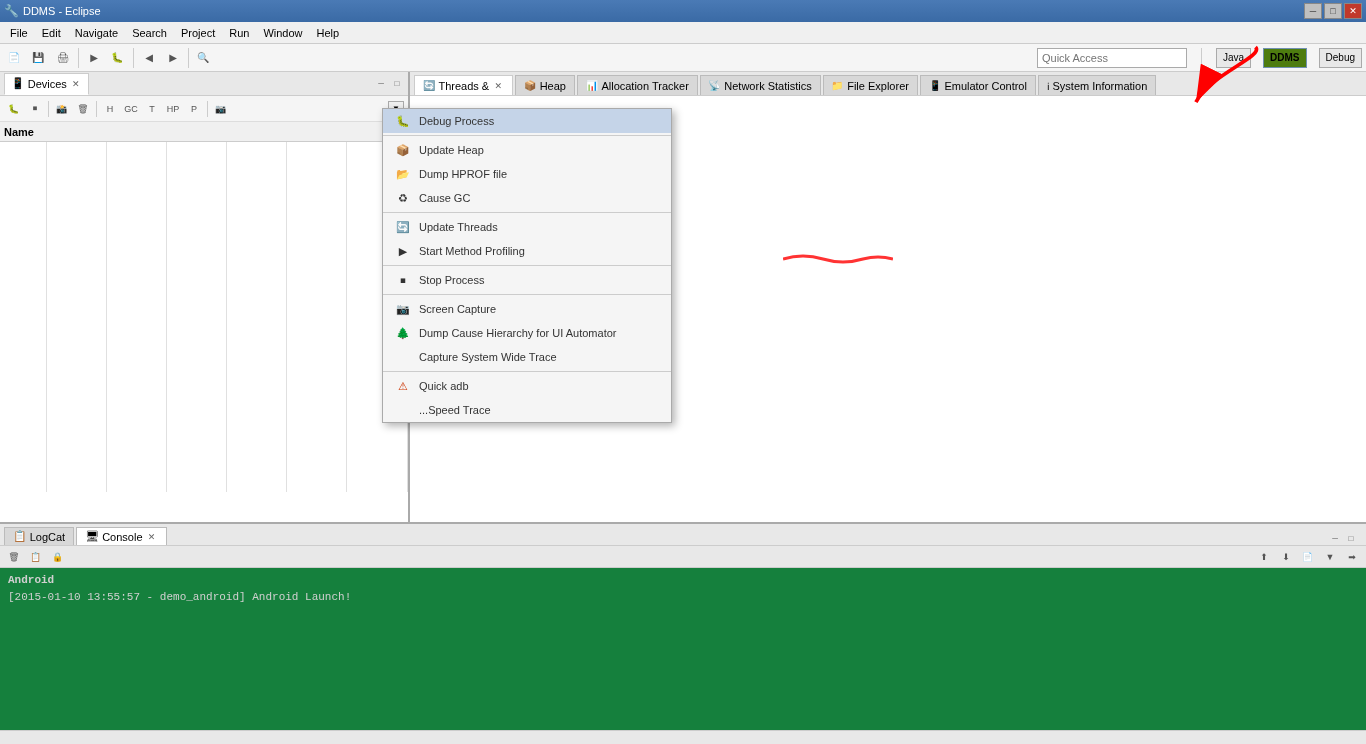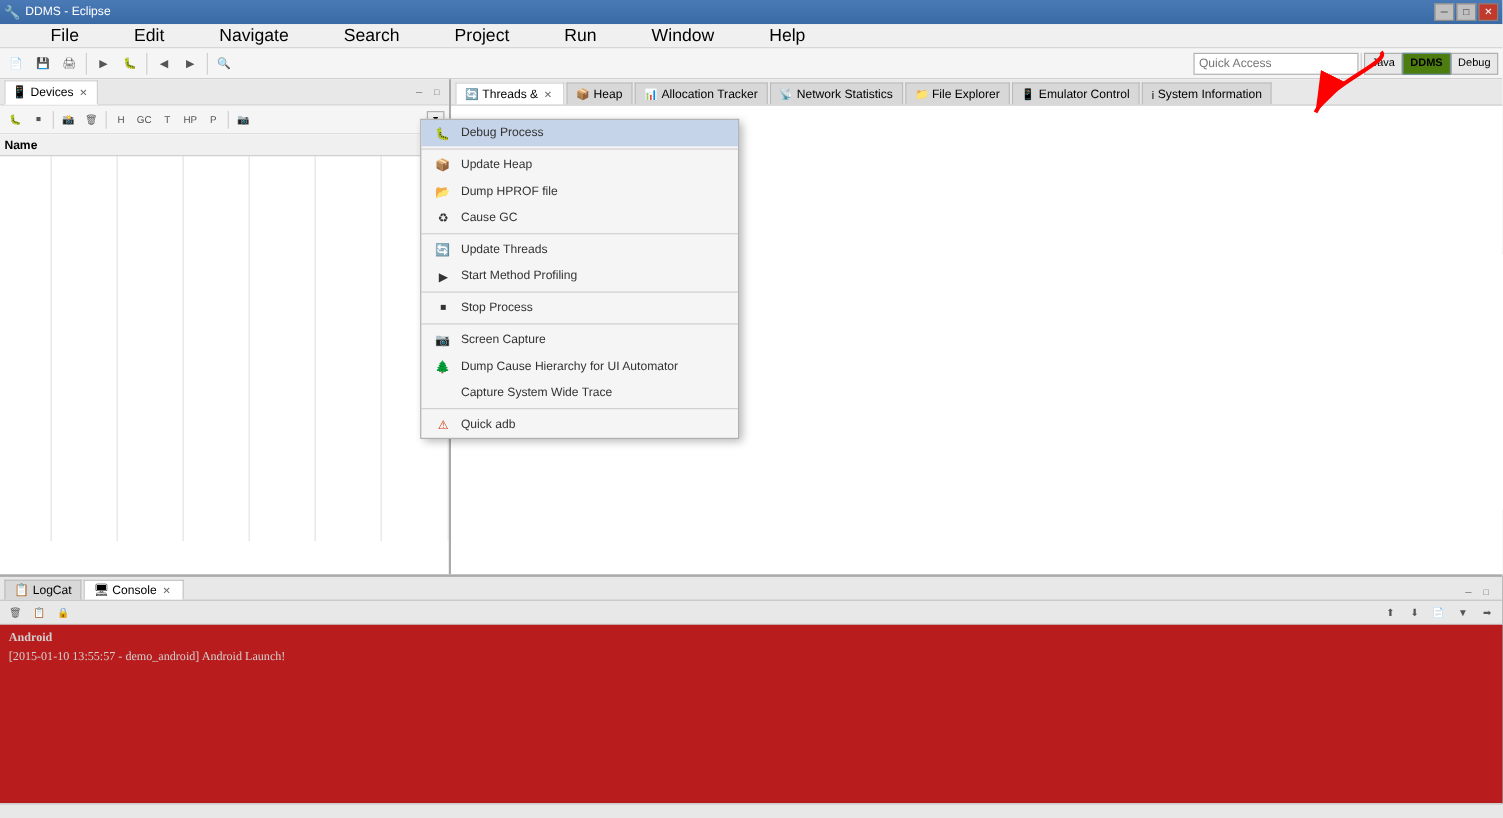--- a/index.html
+++ b/index.html
@@ -35,23 +35,22 @@
       height: 22px;
       display: flex;
       align-items: center;
       border-bottom: 1px solid #ccc;
       padding: 0 4px;
       gap: 2px;
     }
     .menu-item {
       padding: 2px 6px;
       cursor: pointer;
-      font-size: 16px;
+      font-size: 11px;
       color: #000;
-      margin-left: 36px;
     }
     
     
     #toolbar {
       background: #f5f5f5;
       height: 28px;
       display: flex;
       align-items: center;
       border-bottom: 1px solid #ccc;
       padding: 0 4px;
@@ -60,21 +59,21 @@
     .toolbar-btn {
       width: 22px; height: 22px;
       border: 1px solid transparent;
       background: transparent;
       cursor: pointer;
       display: flex; align-items: center; justify-content: center;
       font-size: 10px;
       color: #555;
     }
     .toolbar-separator { width: 1px; height: 20px; background: #ccc; margin: 0 2px; }
-    .toolbar-right { margin-left: auto; display: flex; align-items: center; gap: 0; }
+    .toolbar-right { margin-left: auto; display: flex; align-items: center; gap: 12px; }
     .quick-access-input {
       width: 150px; height: 20px;
       border: 1px solid #aaa;
       background: white;
       padding: 0 4px;
       font-size: 11px;
     }
     .perspective-btn {
       padding: 2px 6px;
       border: 1px solid #aaa;
@@ -279,23 +278,23 @@
       background: #d8d8d8;
       border: 1px solid #bbb;
       border-bottom: none;
       font-size: 11px;
       cursor: pointer;
       height: 18px;
     }
     .bottom-tab.active { background: white; }
     .console-content {
       flex: 1;
-      background: #b91c1c;
+      background: #15803d;
       color: #d0d0d0;
-      font-family: Liberation Serif, serif;
+      font-family: Liberation Mono, monospace;
       font-size: 11px;
       padding: 4px 8px;
       overflow-y: auto;
     }
     .console-line { line-height: 18px; white-space: nowrap; }
     .console-header { color: #d0d0d0; font-weight: bold; padding: 2px 0; }
     
     
     ::-webkit-scrollbar { width: 8px; height: 8px; }
     ::-webkit-scrollbar-track { background: #f0f0f0; }
@@ -570,20 +569,28 @@
   </div>
   <div class="ctx-menu-item">
     <div class="ctx-icon-placeholder"></div>
     <span>Capture System Wide Trace</span>
   </div>
   <div class="ctx-menu-separator"></div>
   <div class="ctx-menu-item">
     <div class="ctx-icon" style="color:#cc3300;">⚠</div>
     <span>Quick adb</span>
   </div>
+  <div class="ctx-menu-item">
+    <div class="ctx-icon-placeholder"></div>
+
+    <span style="position:relative; z-index:1;">...Speed Trace</span>
+    <svg style="position:absolute; left: 400px; bottom: 155px; width:110px; height:16px; pointer-events:none; z-index:200;">
+      <path d="M 0 8 Q 20 2 40 8 Q 60 14 80 8 Q 95 4 110 8" stroke="red" stroke-width="3" fill="none" opacity="0.8"></path>
+    </svg>
+  </div>
 </div>
 
 <svg id="red-arrow" viewBox="0 0 100 120" xmlns="http://www.w3.org/2000/svg" style="position:absolute; right:88px; top:38px; width:100px; height:110px; pointer-events:none; z-index:300;">
   <defs>
     <marker id="arrowhead" markerWidth="10" markerHeight="7" refX="10" refY="3.5" orient="auto">
       <polygon points="0 0, 10 3.5, 0 7" fill="red"></polygon>
     </marker>
   </defs>
   <path d="M 80 10 C 90 20, 30 40, 15 70" stroke="red" stroke-width="4" fill="none" marker-end="url(#arrowhead)"></path>
 </svg>

